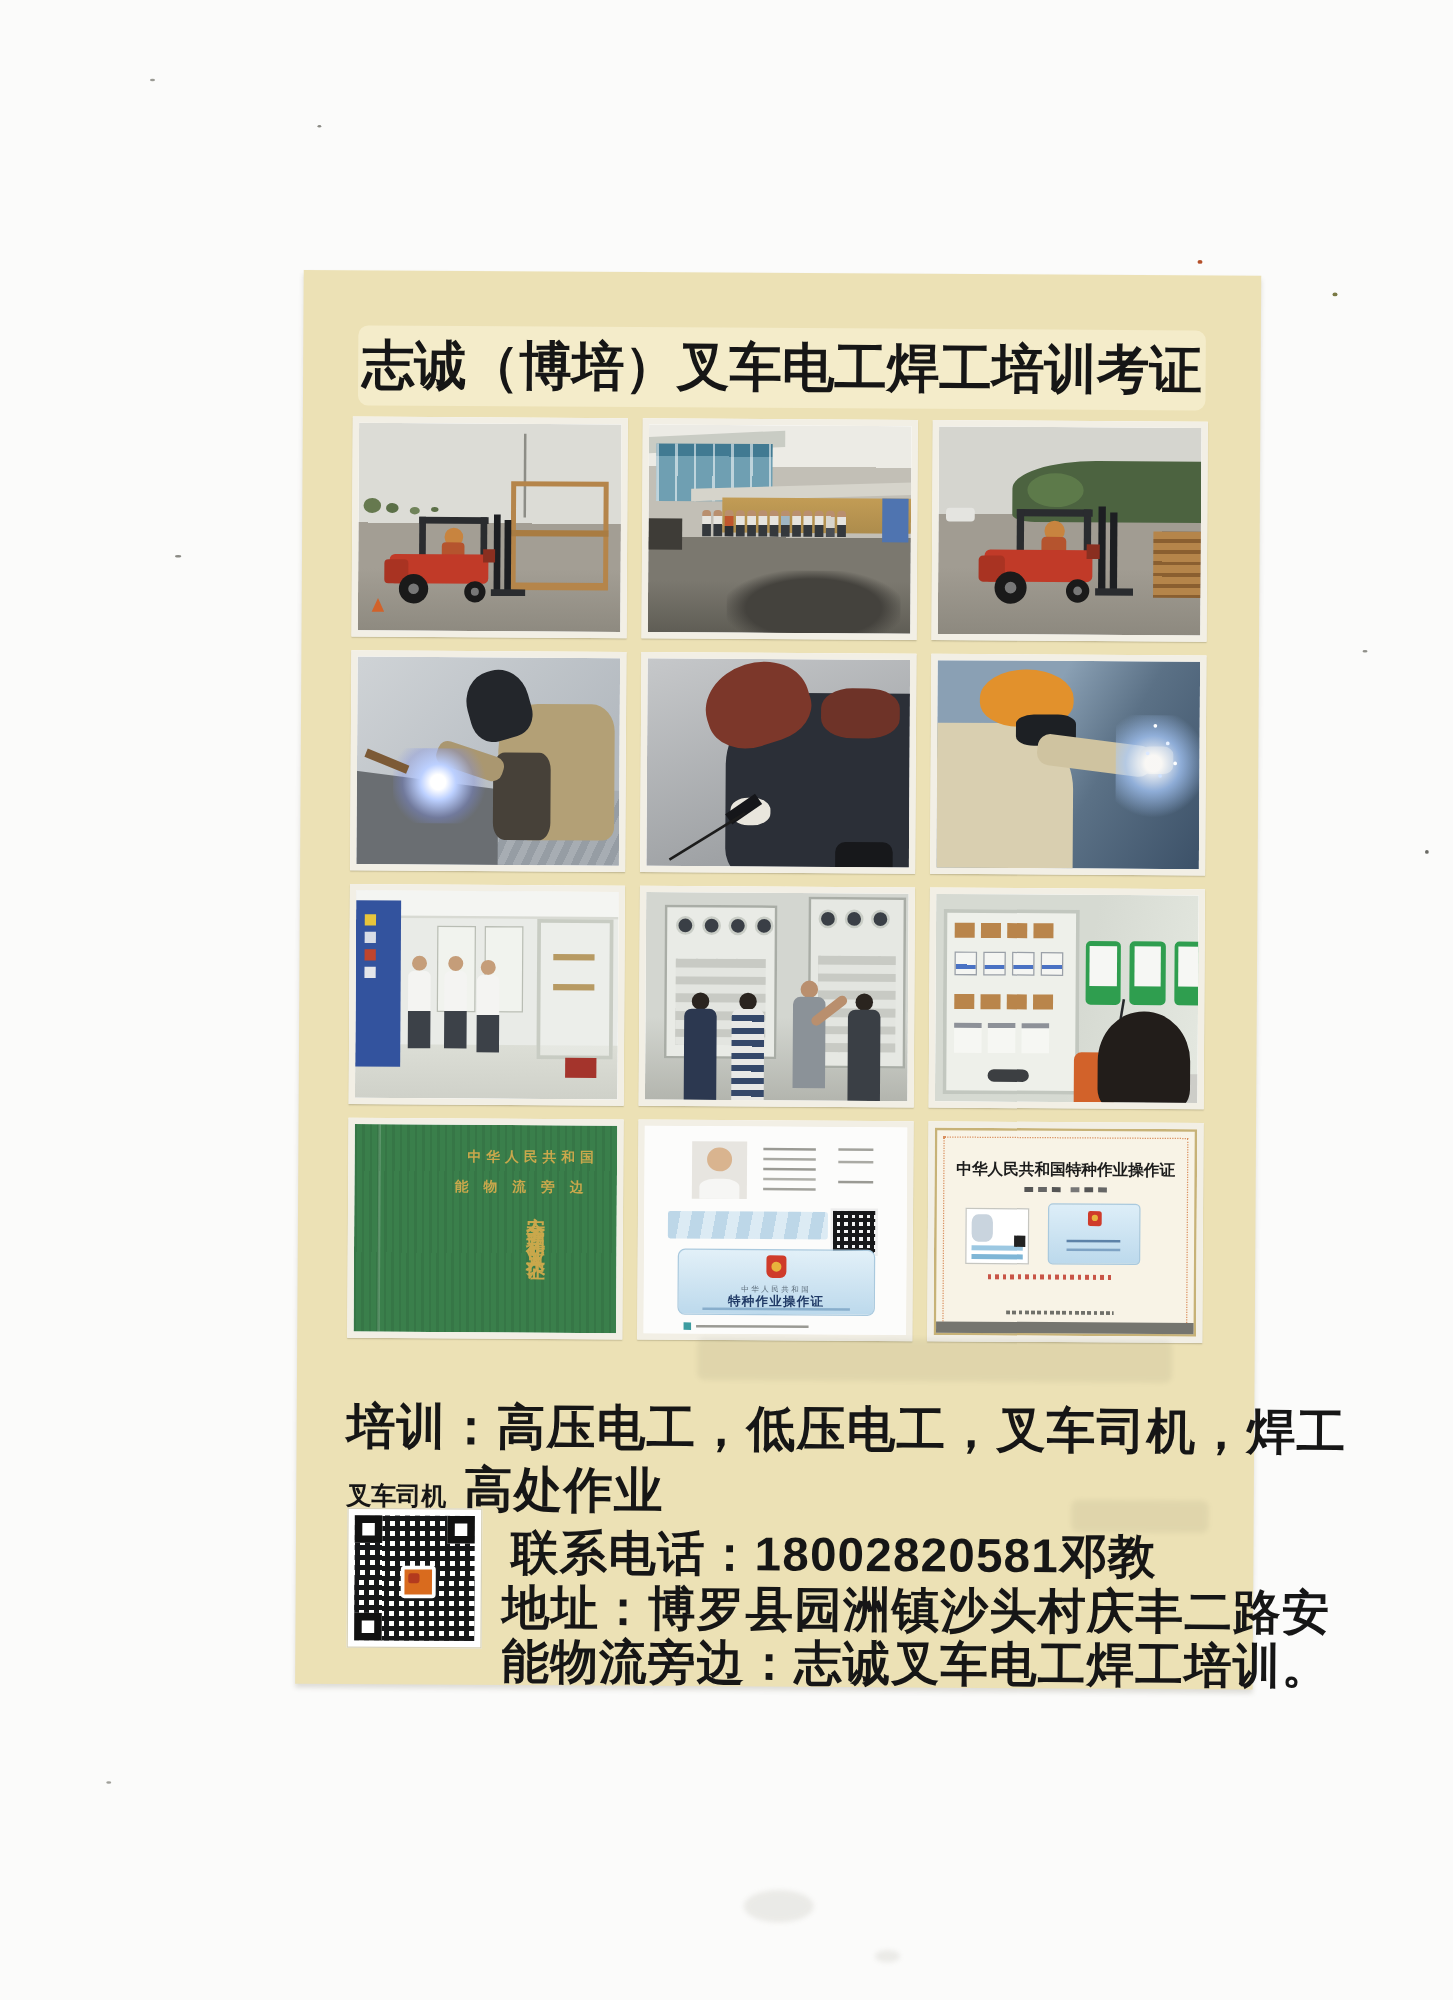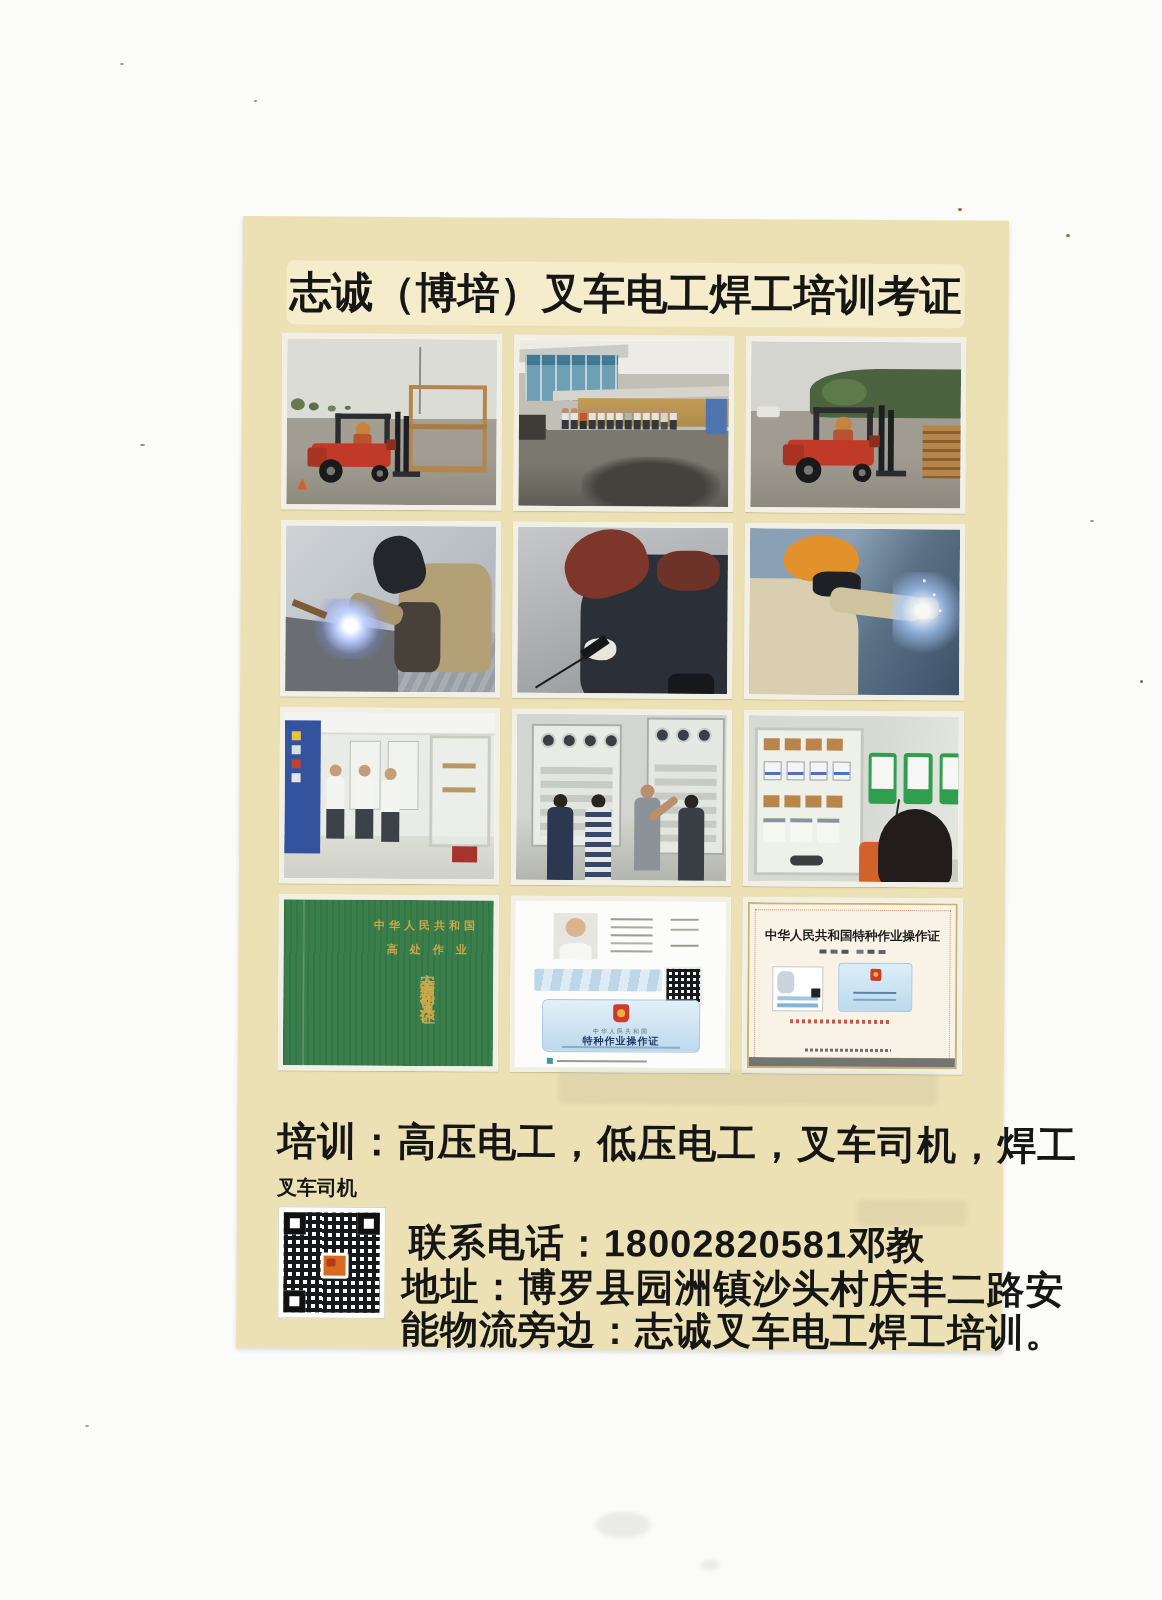--- a/index.html
+++ b/index.html
@@ -436,21 +436,21 @@
         <div class="shoulder9"></div>
         <div class="shirt"></div>
         <div class="head"></div>
       </div>
     </figure>
 
     <figure class="photo">
       <div class="sc sc10">
         <div class="spine"></div>
         <div class="gb1">中华人民共和国</div>
-        <div class="gb2">高处作业</div>
+        <div class="gb2">能物流旁边</div>
         <div class="gbv">安全管理和作业人员证</div>
       </div>
     </figure>
 
     <figure class="photo">
       <div class="sc sc11">
         <div class="thumb"></div>
         <div class="tl"></div>
         <div class="tl2"></div>
         <div class="wm"></div>
@@ -485,20 +485,21 @@
 
   <div class="ghost" style="left:320px;top:852px;width:380px;height:34px;"></div>
   <div class="ghost" style="left:620px;top:980px;width:110px;height:26px;"></div>
 
   <div class="info">
     <div class="line1">
       <span>培训：</span><span>高压电工，低压电工，叉车司机，焊工</span>
     </div>
     <div class="line2">
       <span class="wechat-label">叉车司机</span>
+      <span class="extra-course">高处作业</span>
     </div>
     <div class="qr">
       <div class="qr-pattern"></div>
       <div class="finder f1"></div>
       <div class="finder f2"></div>
       <div class="finder f3"></div>
       <div class="logo"></div>
     </div>
     <div class="line3">
       <span>联系电话：</span><span>18002820581</span><span>邓教</span>

